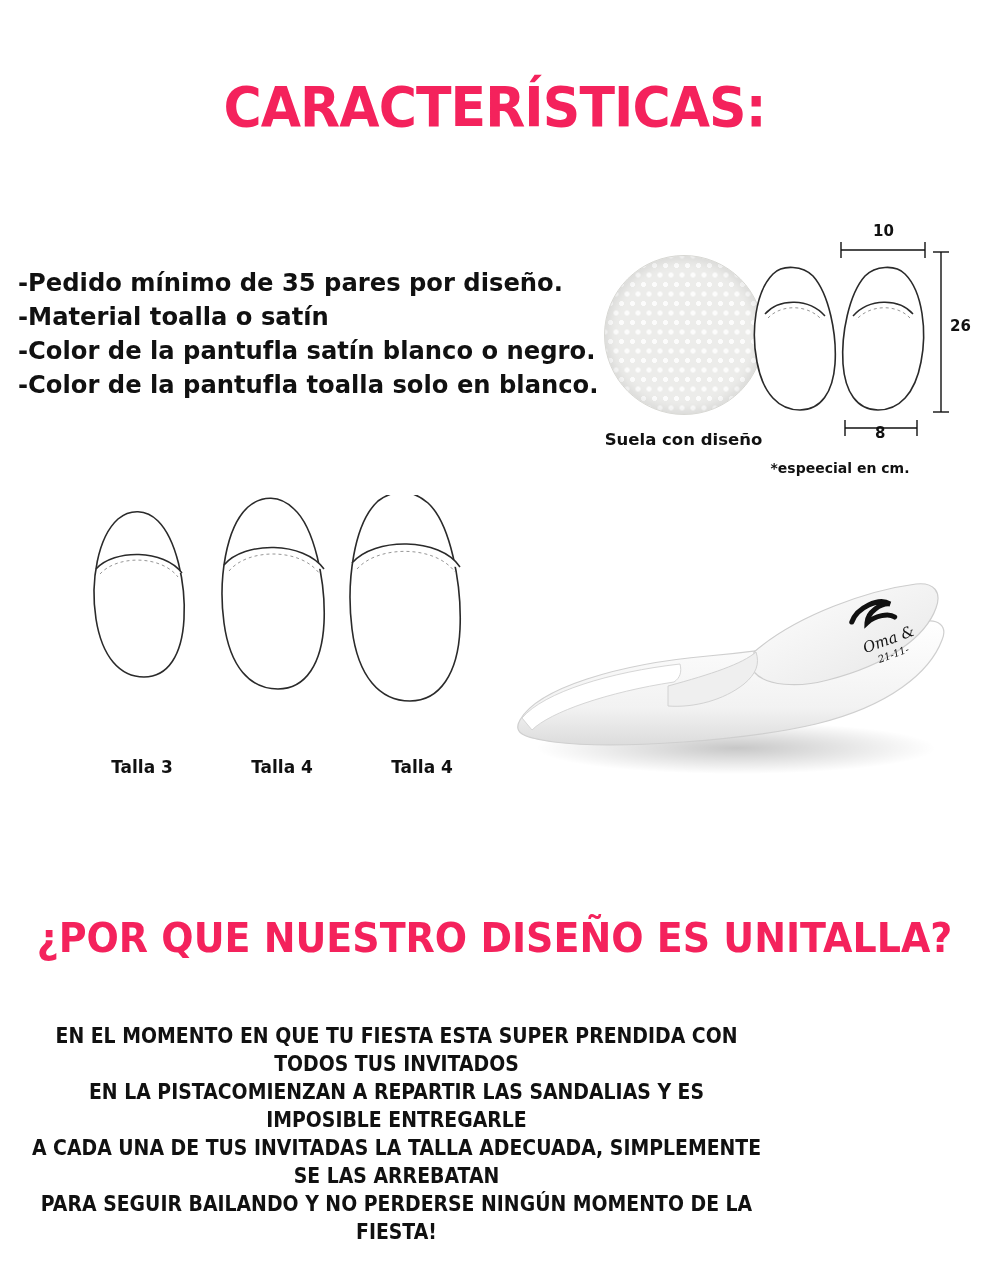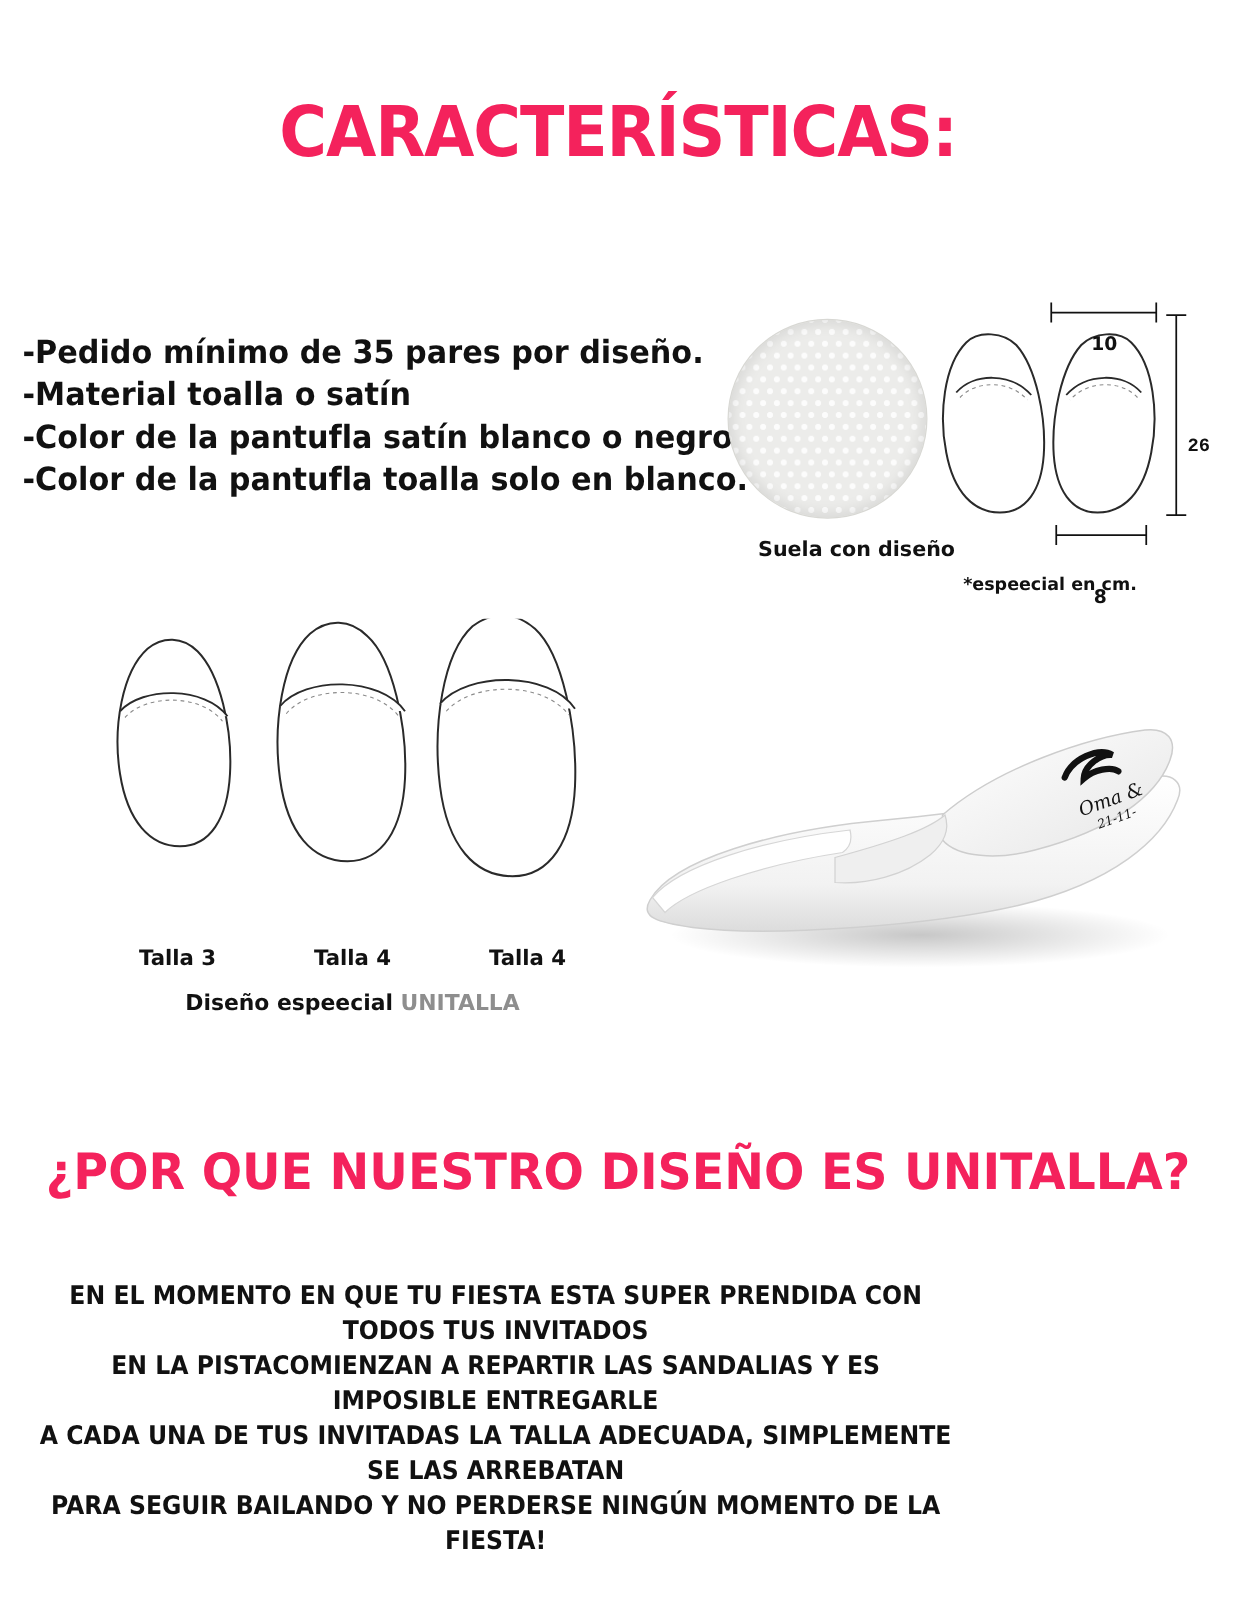--- a/index.html
+++ b/index.html
@@ -46,23 +46,23 @@
     color: #111;
     white-space: nowrap;
     transform: scaleX(0.95);
     transform-origin: left center;
   }
 
   
   .sole-block {
     position: absolute;
     top: 255px;
-    left: 559px;
+    left: 581px;
     width: 205px;
-    text-align: right;
+    text-align: center;
   }
   .sole-circle {
     width: 158px;
     height: 158px;
     margin: 0 auto;
     border-radius: 50%;
     background-color: #ececea;
     background-image:
       radial-gradient(circle at 50% 50%, rgba(255,255,255,0.85) 0 2.2px, rgba(0,0,0,0) 2.6px),
       radial-gradient(circle at 50% 50%, rgba(255,255,255,0.85) 0 2.2px, rgba(0,0,0,0) 2.6px);
@@ -98,21 +98,20 @@
     font-weight: bold;
     font-size: 14px;
     color: #111;
   }
   .dim-label {
     position: absolute;
     font-family: "DejaVu Sans", sans-serif;
     font-weight: bold;
     font-size: 15px;
     color: #111;
-    margin-top: 44px;
   }
 
   
   .sizes-block {
     position: absolute;
     top: 495px;
     left: 72px;
     width: 420px;
   }
   .size-labels {
@@ -223,21 +222,21 @@
     <line x1="196" y1="30" x2="196" y2="190" stroke="#111" stroke-width="1.4"></line>
     <line x1="188" y1="30" x2="204" y2="30" stroke="#111" stroke-width="1.4"></line>
     <line x1="188" y1="190" x2="204" y2="190" stroke="#111" stroke-width="1.4"></line>
 
     <line x1="100" y1="206" x2="172" y2="206" stroke="#111" stroke-width="1.4"></line>
     <line x1="100" y1="198" x2="100" y2="214" stroke="#111" stroke-width="1.4"></line>
     <line x1="172" y1="198" x2="172" y2="214" stroke="#111" stroke-width="1.4"></line>
   </svg>
 
   <div class="dim-label" style="top:0px; left:128px;">10</div>
-  <div class="dim-label" style="top:83px; left:205px;font-family:Liberation Mono, monospace;">26</div>
+  <div class="dim-label" style="top:95px; left:205px;">26</div>
   <div class="dim-label" style="top:202px; left:130px;">8</div>
   <div class="dim-caption">*espeecial en cm.</div>
 </div>
 
 <div class="sizes-block">
   <svg width="420" height="265" viewBox="0 0 420 265">
 
     <g fill="#ffffff" stroke="#2a2a2a" stroke-width="1.6">
       <path d="M46 24 C26 42 18 86 24 124 C30 162 48 182 72 182 C96 182 110 160 112 124 C114 88 104 44 86 26 C74 14 58 14 46 24 Z"></path>
     </g>
@@ -256,23 +255,20 @@
     <path d="M280 68 C302 42 368 42 388 72" fill="#ffffff" stroke="#2a2a2a" stroke-width="1.5"></path>
     <path d="M285 74 C306 50 363 50 383 77" fill="none" stroke="#8a8a8a" stroke-width="0.9" stroke-dasharray="3 3"></path>
   </svg>
 
   <div class="size-labels">
     <span>Talla 3</span>
     <span>Talla 4</span>
     <span>Talla 4</span>
   </div>
 
-  <div class="unitalla-caption">
-    <span>Diseño espeecial </span><span class="hl">UNITALLA</span>
-  </div>
 </div>
 
 <div class="photo-block">
   <svg width="470" height="230" viewBox="0 0 470 230">
     <defs>
       <linearGradient id="gwhite" x1="0" y1="0" x2="0" y2="1">
         <stop offset="0%" stop-color="#ffffff"></stop>
         <stop offset="70%" stop-color="#f2f2f2"></stop>
         <stop offset="100%" stop-color="#dcdcdc"></stop>
       </linearGradient>

